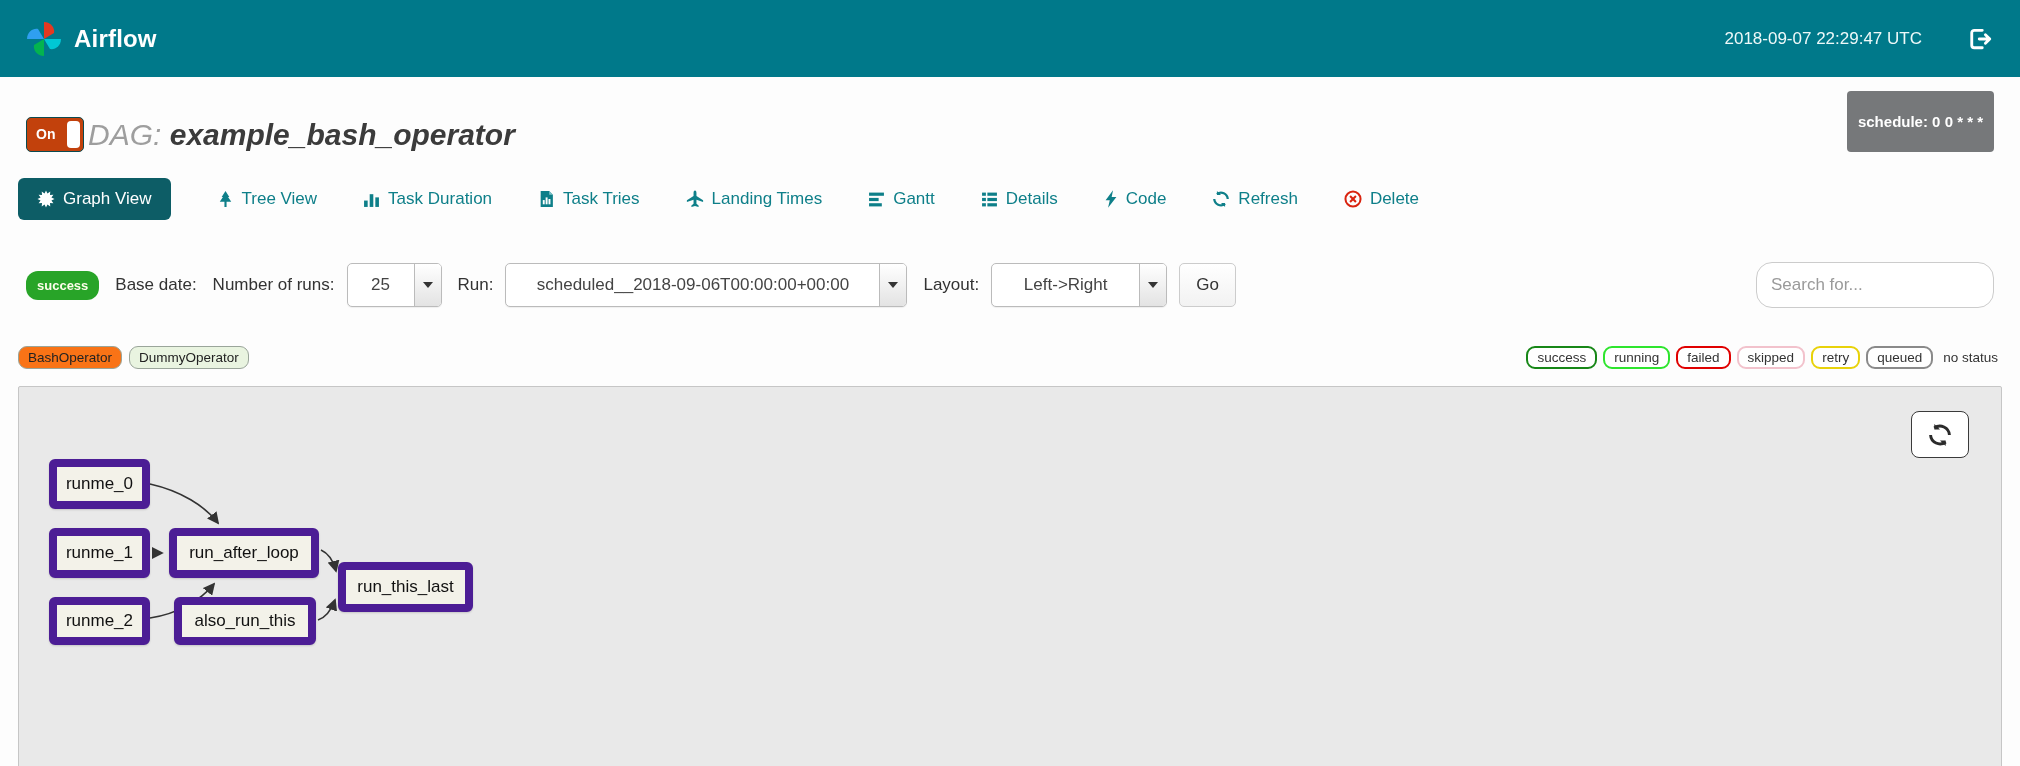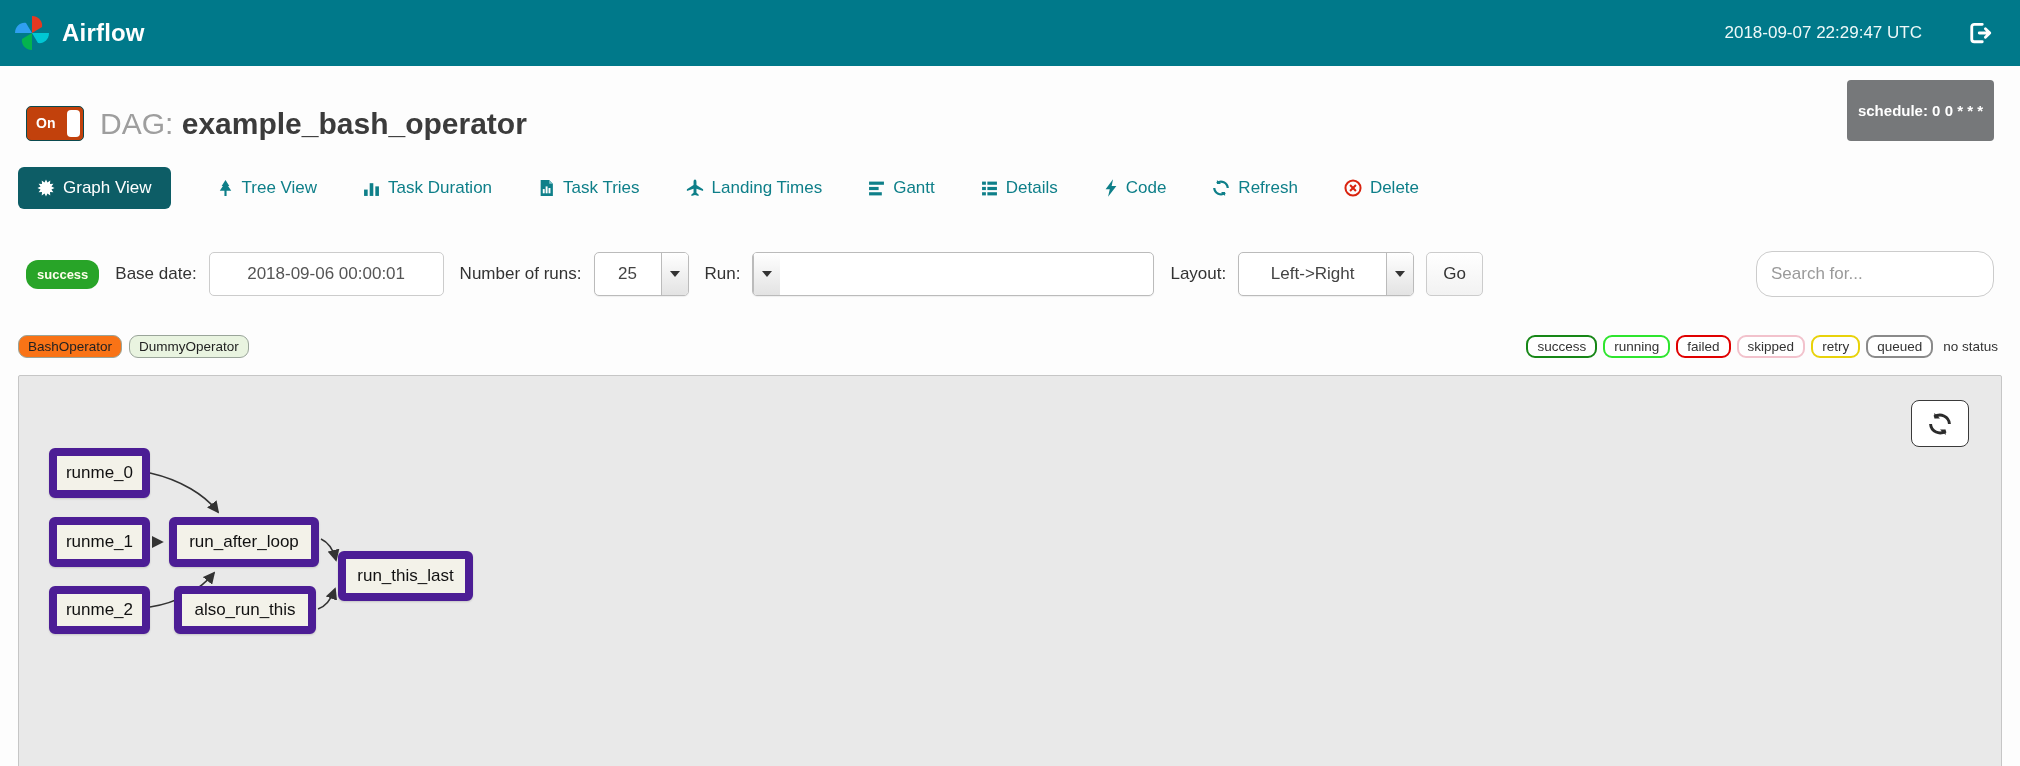--- a/index.html
+++ b/index.html
@@ -1,42 +1,42 @@
 <!DOCTYPE html>
 <html><head>
 <meta charset="utf-8">
 <style>
   * { margin:0; padding:0; box-sizing:border-box; }
   html,body { width:2020px; height:766px; overflow:hidden; background:#fdfdfd;
     font-family:"Liberation Sans","DejaVu Sans",sans-serif; }
   .page { position:relative; width:2020px; height:766px; }
 
   
-  .navbar { display:flex; align-items:center; height:66px; background:#00798a;
-    padding:0 28px 0 12px; }
+  .navbar { display:flex; align-items:center; height:77px; background:#00798a;
+    padding:0 28px 0 24px; }
   .brand { display:flex; align-items:center; gap:10px; margin-right:46px; }
   .brand-name { color:#fff; font-size:24px; font-weight:700; letter-spacing:.2px; }
   .nav-items { display:flex; align-items:center; gap:48px; }
   .nav-link { display:flex; align-items:center; gap:7px; color:#e4f4f4;
     font-size:17px; cursor:pointer; text-decoration:none; }
   .caret-down { width:0; height:0; border-left:5px solid transparent;
     border-right:5px solid transparent; border-top:5px solid #cfe9e9; margin-top:2px; }
   .nav-spacer { flex:1; }
   .clock { color:#eef9f9; font-size:17px; margin-right:46px; }
   .logout { cursor:pointer; display:flex; align-items:center; }
 
   
   .dag-header { display:flex; align-items:center; margin:40px 26px 0 26px; }
   .toggle { position:relative; width:58px; height:35px; background:#c2410c;
     border:1px solid #0a4a50; border-radius:5px; cursor:pointer; flex:0 0 auto; }
   .toggle-label { position:absolute; left:9px; top:8px; color:#fff; font-size:14px;
     font-weight:700; }
   .toggle-knob { position:absolute; right:3px; top:3px; width:13px; height:27px;
     background:#fff; border-radius:4px; }
-  .dag-title { margin-left:16px; font-size:30px; font-weight:600; color:#3b3b3b; }
+  .dag-title { margin-left:4px; font-size:30px; font-weight:600; color:#3b3b3b;font-style:italic; }
   .dag-prefix { color:#9e9e9e; font-weight:500; }
   .schedule-badge { margin-left:auto; margin-top:-26px; background:#76787a; color:#fff;
     font-size:15px; font-weight:700; padding:22px 11px; border-radius:4px; }
 
   
   .tabs-row { display:flex; align-items:center; gap:46px; margin:26px 26px 0 18px; }
   .tab { display:flex; align-items:center; gap:8px; color:#0e7f89; font-size:17px;
     cursor:pointer; text-decoration:none; }
   .tab svg, .tab .glyph { flex:0 0 auto; }
   .tab-active { background:#0d5d66; color:#fff; padding:11px 19px; border-radius:6px; }
@@ -221,28 +221,28 @@
         <line x1="5.4" y1="5.4" x2="10.6" y2="10.6"></line>
         <line x1="10.6" y1="5.4" x2="5.4" y2="10.6"></line>
       </svg>
       <span>Delete</span>
     </a>
   </div>
 
   <div class="filter-row">
     <span class="success-badge">success</span>
     <span class="f-label">Base date:</span>
-    <input class="text-input base-date" value="2018-09-06 00:00:01" style="">
     <span class="f-label">Number of runs:</span>
     <div class="combo combo-runs">
       <span class="combo-value">25</span>
       <span class="combo-caret"></span>
     </div>
     <span class="f-label">Run:</span>
     <div class="combo combo-run">
+      <span class="combo-value">scheduled__2018-09-06T00:00:00+00:00</span>
       <span class="combo-caret"></span>
     </div>
     <span class="f-label">Layout:</span>
     <div class="combo combo-layout">
       <span class="combo-value">Left-&gt;Right</span>
       <span class="combo-caret"></span>
     </div>
     <button class="go-btn">Go</button>
     <input class="text-input search-input" placeholder="Search for..." style="">
   </div>

